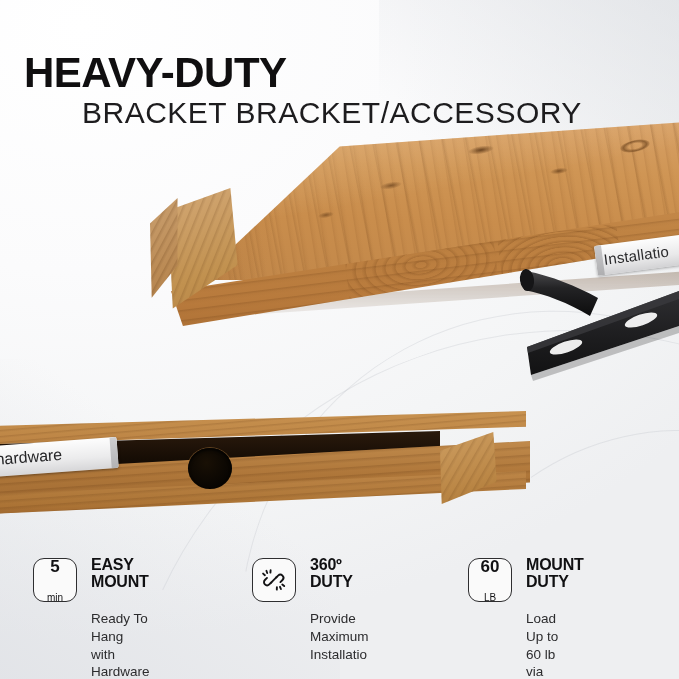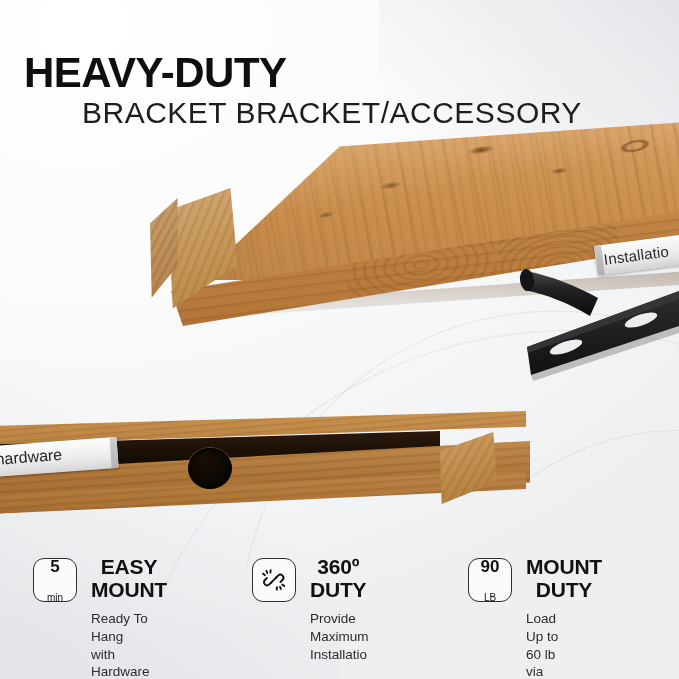--- a/index.html
+++ b/index.html
@@ -286,22 +286,22 @@
     background:#fafafa;
     display:flex; flex-direction:column;
     align-items:center; justify-content:center;
     line-height:1;
   }
   .badge .big { font-size:17px; font-weight:600; color:#121214; }
   .badge .small { font-size:10px; font-weight:500; color:#121214; margin-top:18px; }
 
   .f-title {
     position:absolute; left:58px; top:8px;
-    font-size:21px; font-weight:700; color:#101012;
-    line-height:1.08; letter-spacing:-0.2px; white-space:pre-line;text-align:center;
+    font-size:16px; font-weight:700; color:#101012;
+    line-height:1.08; letter-spacing:-0.2px; white-space:pre-line;
   }
   .f-desc {
     position:absolute; left:58px; top:62px;
     font-size:13.5px; font-weight:400; color:#2c2c2e;
     line-height:1.32; white-space:pre-line;
   }
 </style>
 </head>
 <body>
 
@@ -421,21 +421,21 @@
       </svg>
     </div>
     <div class="f-title">360º
 DUTY</div>
     <div class="f-desc">Provide Maximum
 Installatio</div>
   </div>
 
   <div class="feature f3">
     <div class="badge">
-      <span class="big">90</span>
+      <span class="big">60</span>
       <span class="small">LB</span>
     </div>
     <div class="f-title">MOUNT
 DUTY</div>
     <div class="f-desc">Load Up to
 60 lb via Drywall</div>
   </div>
 
 </div>
 

